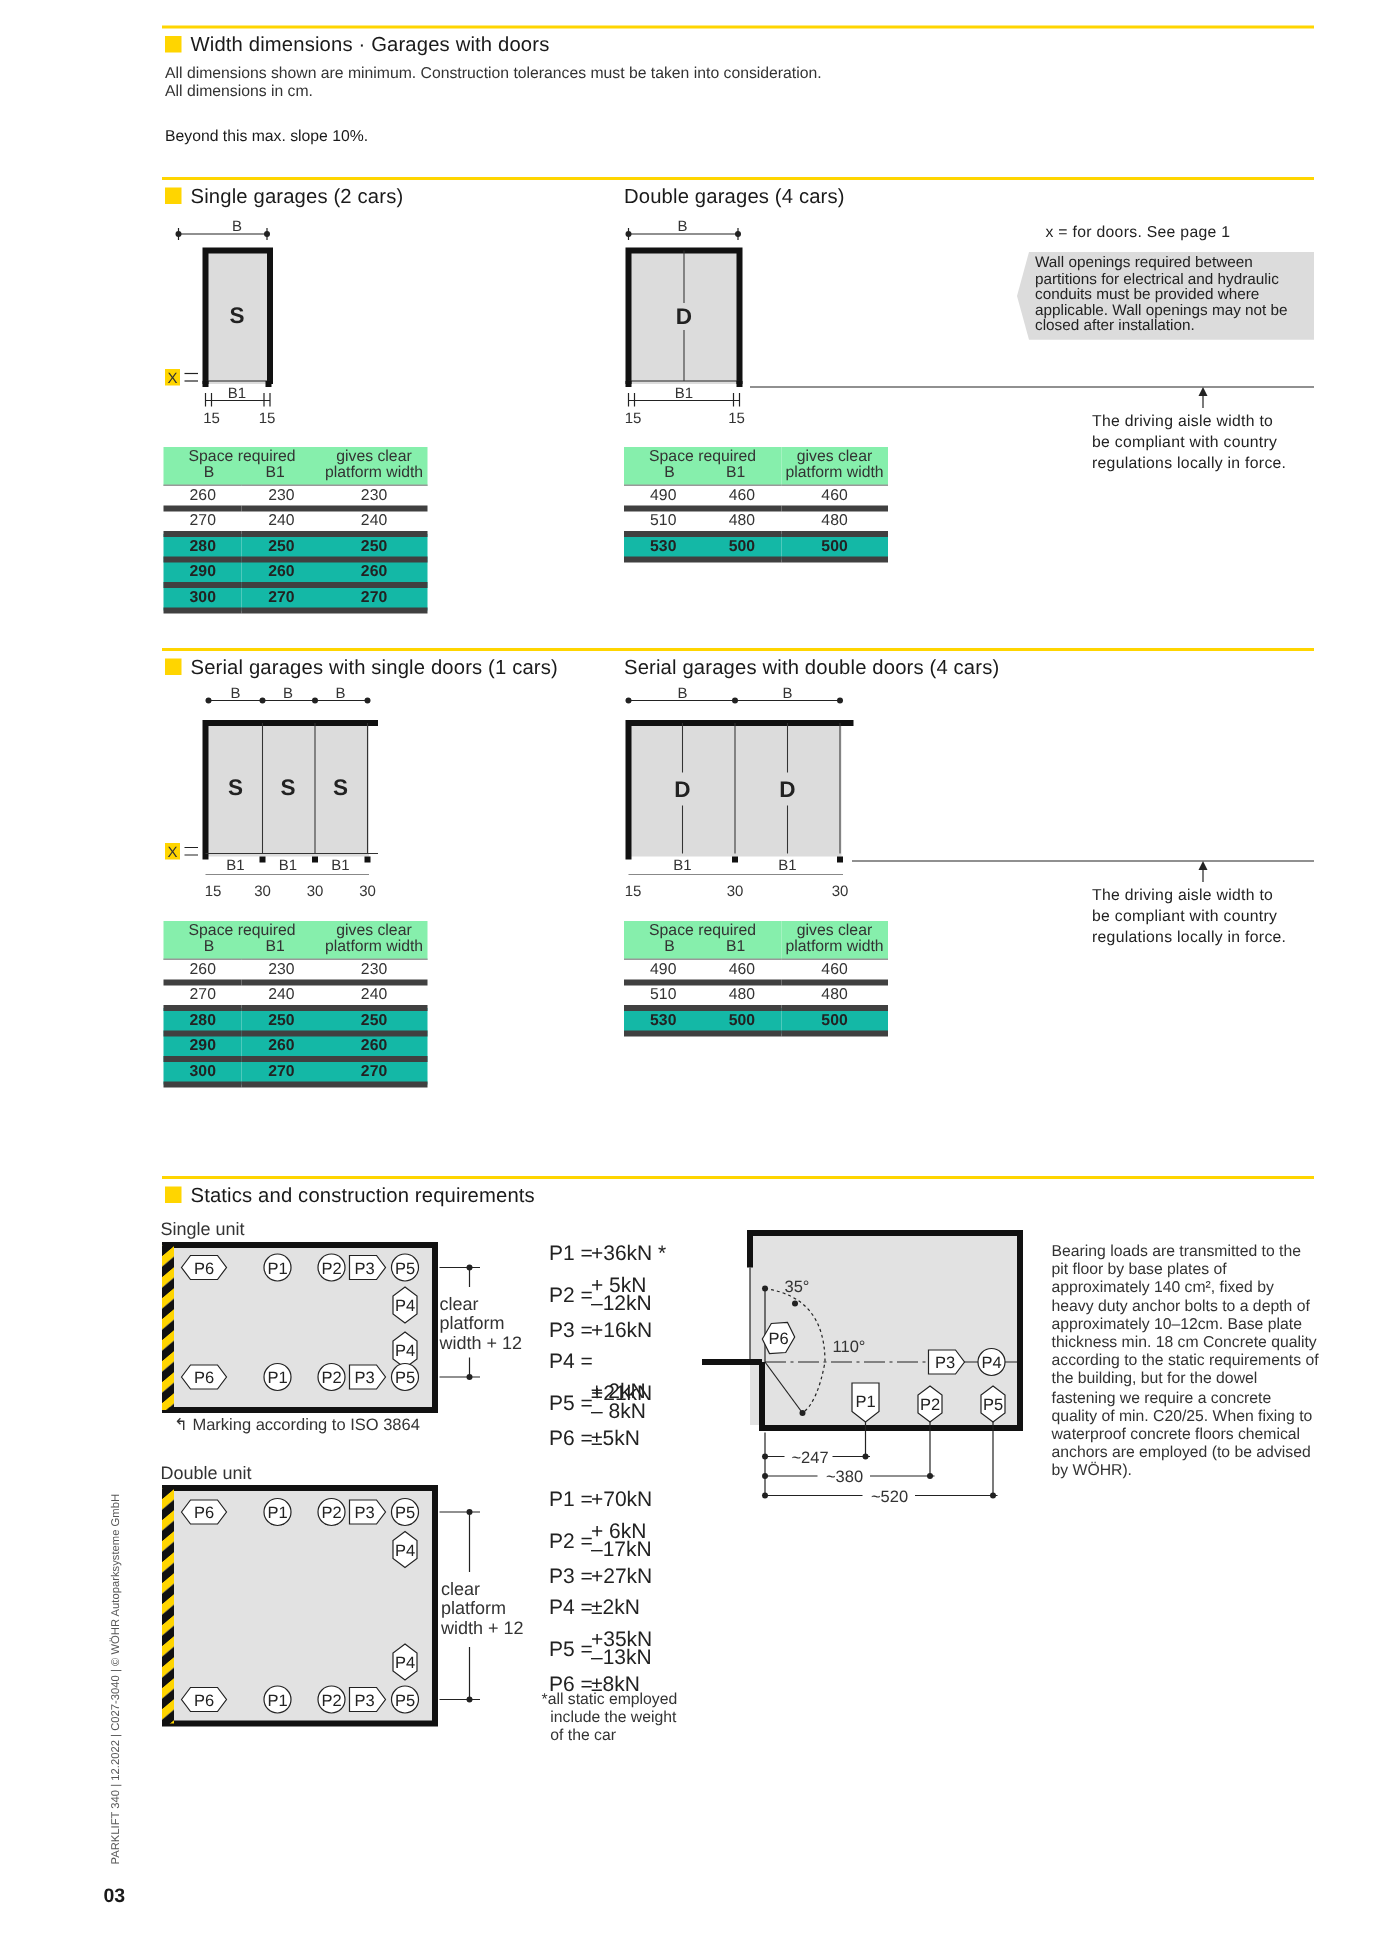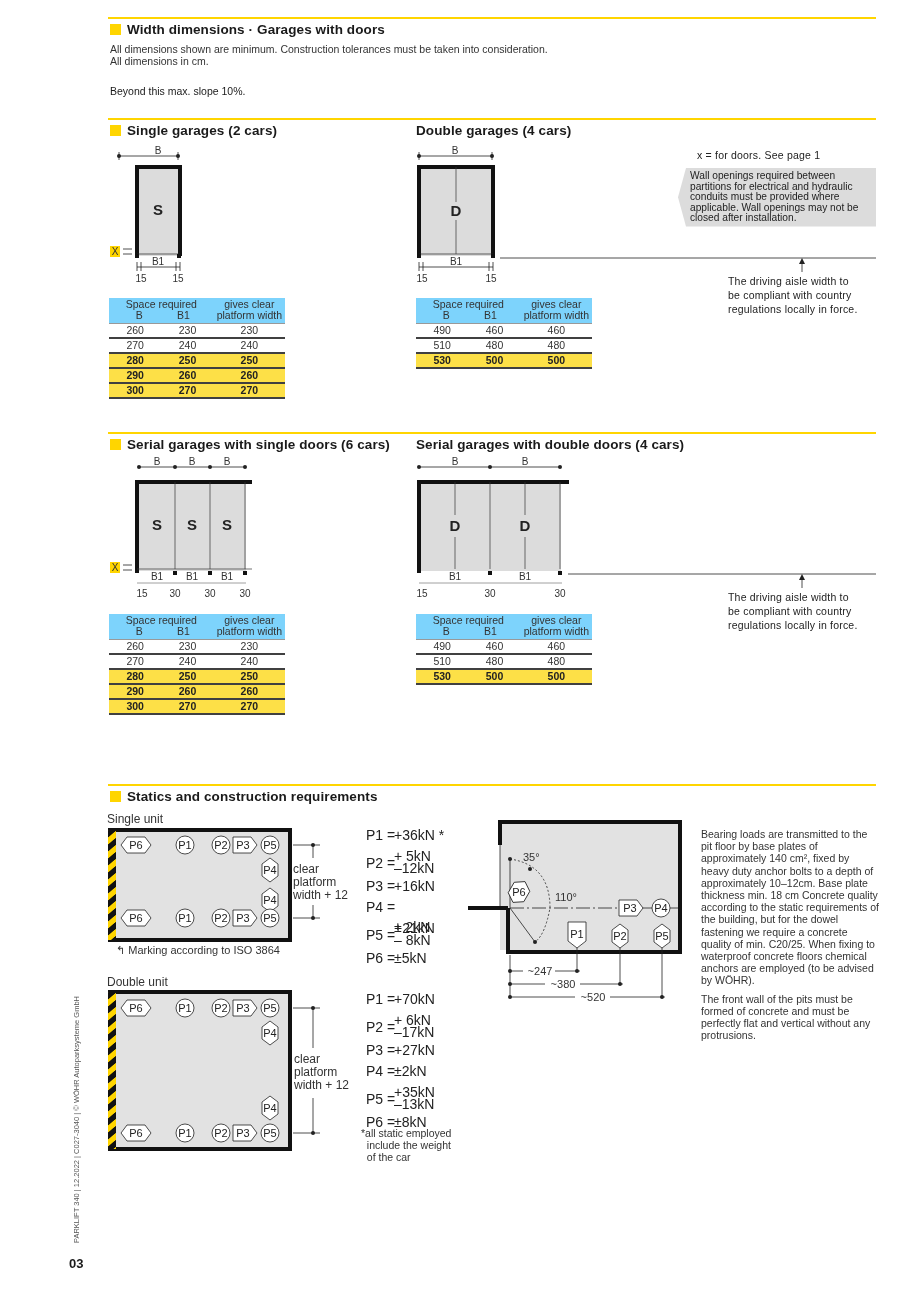--- a/index.html
+++ b/index.html
@@ -1,27 +1,27 @@
 <!DOCTYPE html>
 <html><head>
 <meta charset="utf-8">
 <style>
   * { box-sizing: border-box; margin: 0; padding: 0; }
   html, body { width: 920px; height: 1301px; background: #ffffff; }
   body { position: relative; font-family: "Liberation Sans", sans-serif; color: #1a1a1a; overflow: hidden; }
   .abs { position: absolute; }
   .rule { position: absolute; height: 2px; background: #ffd500; }
   .sq { display: inline-block; width: 11px; height: 11px; background: #ffd500; margin-right: 6px; vertical-align: -1px; }
-  .h2 { position: absolute; font-size: 13.5px; font-weight: bold; letter-spacing: 0.1px; }
+  .h2 { position: absolute; font-size: 13.5px; font-weight: normal; letter-spacing: 0.1px; }
   .p { position: absolute; font-size: 10.5px; line-height: 12px; }
   .b { font-weight: normal; }
   .tbl { position: absolute; border-collapse: collapse; font-size: 10.5px; color: #333; }
-  .tbl th { background: #7dd3fc; font-weight: normal; line-height: 11px; padding: 1px 0 2px 0; border-bottom: 1px solid #999; }
-  .tbl td { text-align: center; line-height: 13px; border-bottom: 2px solid #404040; }
-  .tbl tr.hl td { background: #fde047; font-weight: bold; color: #222; }
+  .tbl th { background: #86efac; font-weight: normal; line-height: 11px; padding: 1px 0 2px 0; border-bottom: 1px solid #999; }
+  .tbl td { text-align: center; line-height: 13px; border-bottom: 4px solid #404040; }
+  .tbl tr.hl td { background: #14b8a6; font-weight: bold; color: #222; }
   .note { position: absolute; font-size: 10.5px; line-height: 14px; font-weight: normal; color: #222; letter-spacing: 0.2px; }
   .callout { position: absolute; background: #dcdcdc; font-size: 10.2px; line-height: 10.5px; color: #222; padding: 3px 4px 3px 12px; clip-path: polygon(8px 0, 100% 0, 100% 100%, 8px 100%, 0 50%); }
   .vert { position: absolute; transform: rotate(-90deg); transform-origin: left top; font-size: 7.5px; color: #555; white-space: nowrap; }
   .pagenum { position: absolute; font-size: 13px; font-weight: bold; }
   .loads { position: absolute; font-size: 14px; color: #222; line-height: 12px; }
   .loads .row { position: relative; height: 21px; }
   .loads .k { position: absolute; left: 0; }
   .loads .v { position: absolute; left: 26px; }
   .stat-text p { margin-bottom: 6px; }
 </style>
@@ -151,21 +151,21 @@
       </tr>
       <tr class="hl">
         <td>530</td>
         <td>500</td>
         <td>500</td>
       </tr>
     </tbody>
 </table>
 
 <div class="rule" style="left:108px; top:432px; width:768px;"></div>
-<div class="h2" style="left:110px; top:437px;"><span class="sq"></span><span>Serial garages with single doors (6 cars)</span></div>
+<div class="h2" style="left:110px; top:437px;"><span class="sq"></span><span>Serial garages with single doors (1 cars)</span></div>
 <div class="h2" style="left:416px; top:437px;">Serial garages with double doors (4 cars)</div>
 
 <svg class="abs" style="left:100px; top:455px;" width="170" height="150">
   <line x1="39" y1="12" x2="145" y2="12" stroke="#222" stroke-width="0.8"></line>
   <circle cx="39" cy="12" r="2" fill="#222"></circle>
     <circle cx="75" cy="12" r="2" fill="#222"></circle>
     <circle cx="110" cy="12" r="2" fill="#222"></circle>
     <circle cx="145" cy="12" r="2" fill="#222"></circle>
   <text x="57" y="14" font-size="10" fill="#333" font-family="Liberation Sans, sans-serif" text-anchor="middle" dy="-4">B</text>
   <text x="92" y="14" font-size="10" fill="#333" font-family="Liberation Sans, sans-serif" text-anchor="middle" dy="-4">B</text>
@@ -490,17 +490,16 @@
       <circle cx="45" cy="182" r="2"></circle>
       <circle cx="197" cy="182" r="2"></circle>
     </g>
   <text x="75" y="160" font-size="11" fill="#333" font-family="Liberation Sans, sans-serif" text-anchor="middle">~247</text>
   <text x="98" y="173" font-size="11" fill="#333" font-family="Liberation Sans, sans-serif" text-anchor="middle">~380</text>
   <text x="128" y="186" font-size="11" fill="#333" font-family="Liberation Sans, sans-serif" text-anchor="middle">~520</text>
 </svg>
 
 <div class="p stat-text" style="left:701px; top:828px; width:178px; font-size:10.5px; line-height:12.2px; color:#333;">
   <p>Bearing loads are transmitted to the pit floor by base plates of approximately 140 cm², fixed by heavy duty anchor bolts to a depth of approximately 10–12cm. Base plate thickness min. 18 cm Concrete quality according to the static requirements of the building, but for the dowel fastening we require a concrete quality of min. C20/25. When fixing to waterproof concrete floors chemical anchors are employed (to be advised by WÖHR).</p>
-  <p>The front wall of the pits must be formed of concrete and must be perfectly flat and vertical without any protrusions.</p>
 </div>
 
 <div class="vert" style="left:72px; top:1243px;">PARKLIFT 340 | 12.2022 | C027-3040 | © WÖHR Autoparksysteme GmbH</div>
 <div class="pagenum" style="left:69px; top:1256px;">03</div>
 
 </body></html>

